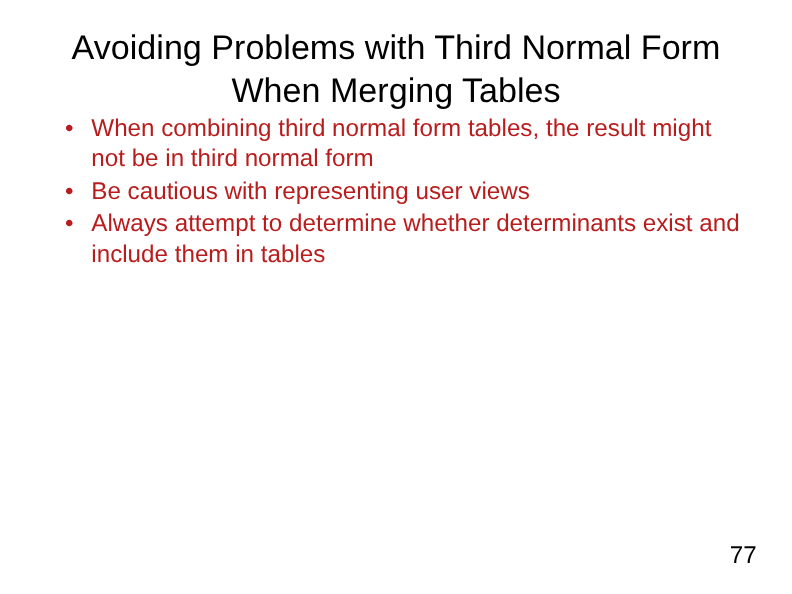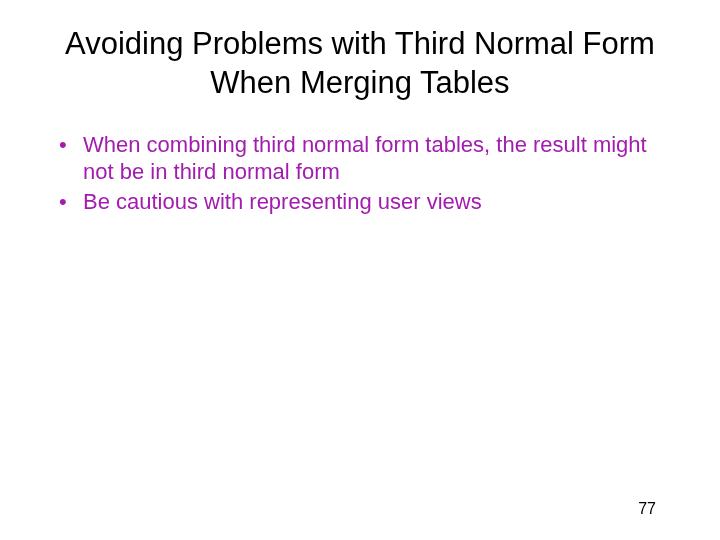--- a/index.html
+++ b/index.html
@@ -20,53 +20,53 @@
       height: 100%;
       padding: 25px 45px 20px 45px;
       position: relative;
     }
     .title {
       font-size: 31px;
       font-weight: normal;
       color: #000000;
       text-align: center;
       line-height: 1.25;
-      margin-bottom: 28px;
       padding: 0 10px;
     }
     .bullets {
       list-style: none;
       padding-left: 10px;
     }
     .bullets li {
       font-size: 22px;
-      color: #a21caf;
+      color: #b91c1c;
       line-height: 1.25;
       margin-bottom: 2px;
       position: relative;
       padding-left: 28px;
     }
     .bullets li::before {
       content: "•";
       position: absolute;
       left: 4px;
       top: 0;
       font-size: 22px;
     }
     .page-number {
       position: absolute;
       bottom: 22px;
-      right: 64px;
-      font-size: 16px;
+      right: 32px;
+      font-size: 22px;
       color: #000000;
     }
   </style>
 </head>
 <body>
 
 <div class="slide">
   <h1 class="title">Avoiding Problems with Third Normal Form When Merging Tables</h1>
   <ul class="bullets">
     <li>When combining third normal form tables, the result might not be in third normal form</li>
     <li>Be cautious with representing user views</li>
+    <li>Always attempt to determine whether determinants exist and include them in tables</li>
   </ul>
   <div class="page-number">77</div>
 </div>
 
 </body></html>

